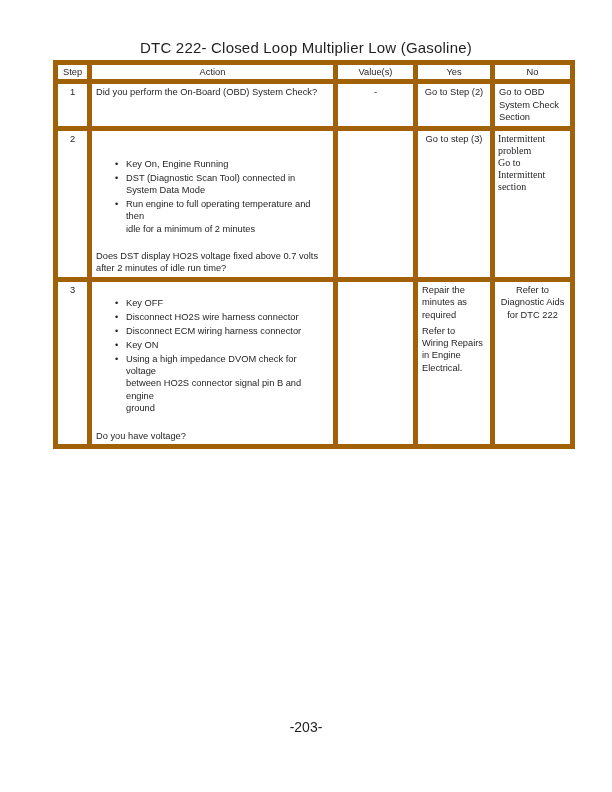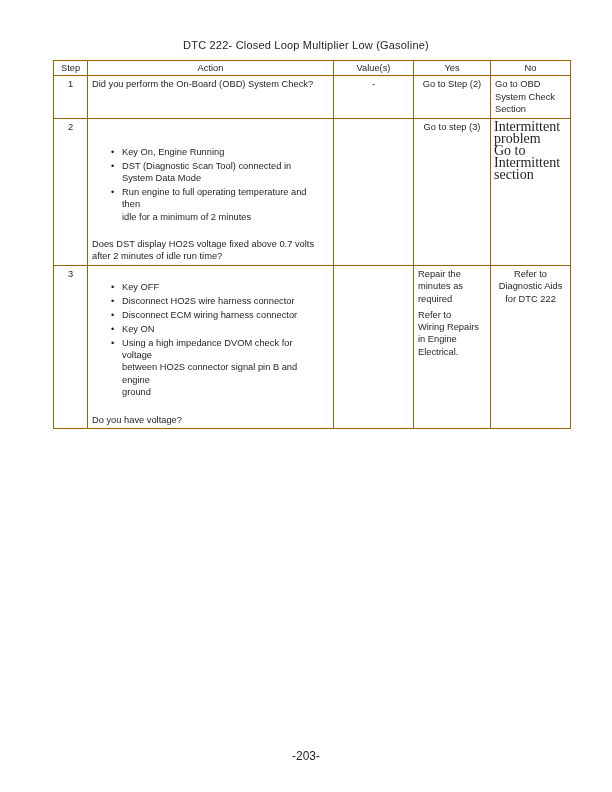--- a/index.html
+++ b/index.html
@@ -8,36 +8,36 @@
     width: 612px; height: 792px;
     background: #ffffff;
     position: relative;
     font-family: "Liberation Sans", sans-serif;
     color: #1f1f1f;
     overflow: hidden;
   }
   .doc-title {
     position: absolute; top: 39px; left: 0; width: 612px;
     text-align: center;
-    font-size: 11px;
+    font-size: 15px;
     letter-spacing: 0.2px;
   }
   table.dtc-table {
     position: absolute; top: 60px; left: 53px;
     width: 517px;
     border-collapse: collapse;
     table-layout: fixed;
   }
   col.c-step  { width: 34px; }
   col.c-action{ width: 246px; }
   col.c-value { width: 80px; }
   col.c-yes   { width: 77px; }
   col.c-no    { width: 80px; }
   th, td {
-    border: 1px solid #a16207;
+    border: 5px solid #a16207;
     font-size: 9.3px;
     line-height: 12.4px;
     vertical-align: top;
     padding: 2px 4px;
     font-weight: normal;
     overflow: hidden;
   }
   th { text-align: center; padding: 1px 2px; height: 15px; vertical-align: middle; }
   tbody tr:nth-child(1) { height: 42px; }
   tbody tr:nth-child(2) { height: 122px; }
@@ -47,28 +47,28 @@
   .pre-line { white-space: pre-line; }
   ul.bullets { list-style: none; margin: 13px; padding: 0 0 0 17px; }
   ul.bullets li { position: relative; white-space: pre-line; margin: 1.5px 0; }
   ul.bullets li::before { content: "\2022"; position: absolute; left: -11px; top: 0; }
   .lead-gap { height: 12px; }
   .post { white-space: pre-line; margin-top: 15px; }
   .para { white-space: pre-line; }
   .para + .para { margin-top: 3.5px; }
   td.serif {
     font-family: "Liberation Serif", serif;
-    font-size: 14px;
+    font-size: 10px;
     line-height: 12px;
     padding: 2px 3px;
   }
   .page-footer {
-    position: absolute; top: 749px; left: 0; width: 612px;
+    position: absolute; top: 719px; left: 0; width: 612px;
     text-align: center;
-    font-size: 12px;
+    font-size: 14px;
   }
 </style>
 </head>
 <body>
 
 <div class="doc-title">DTC 222- Closed Loop Multiplier Low (Gasoline)</div>
 
 <table class="dtc-table">
   <colgroup>
     <col class="c-step">

